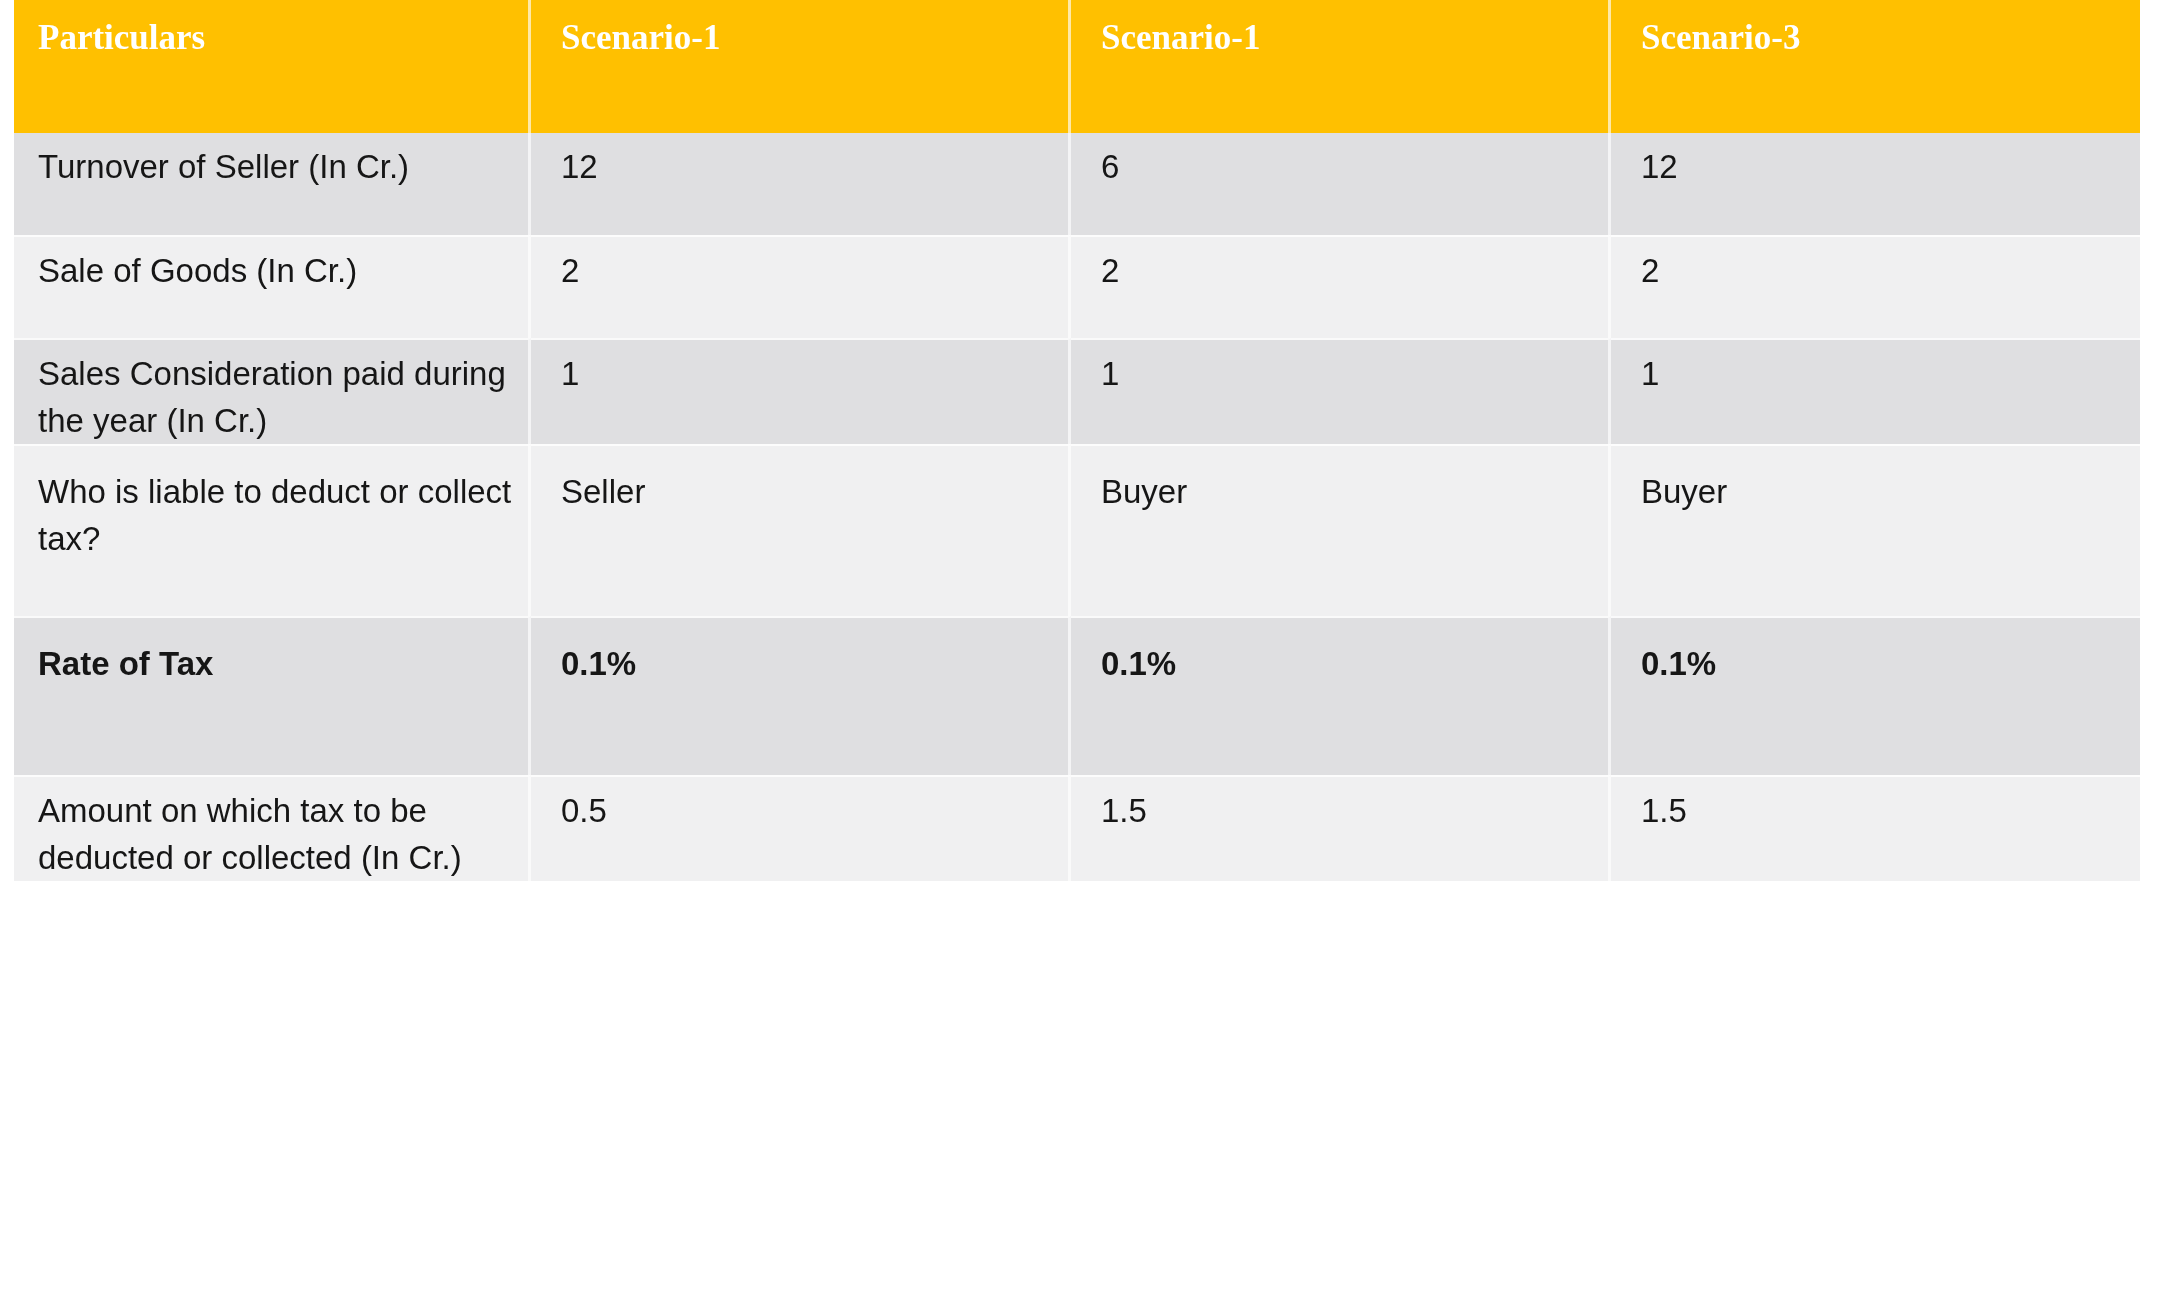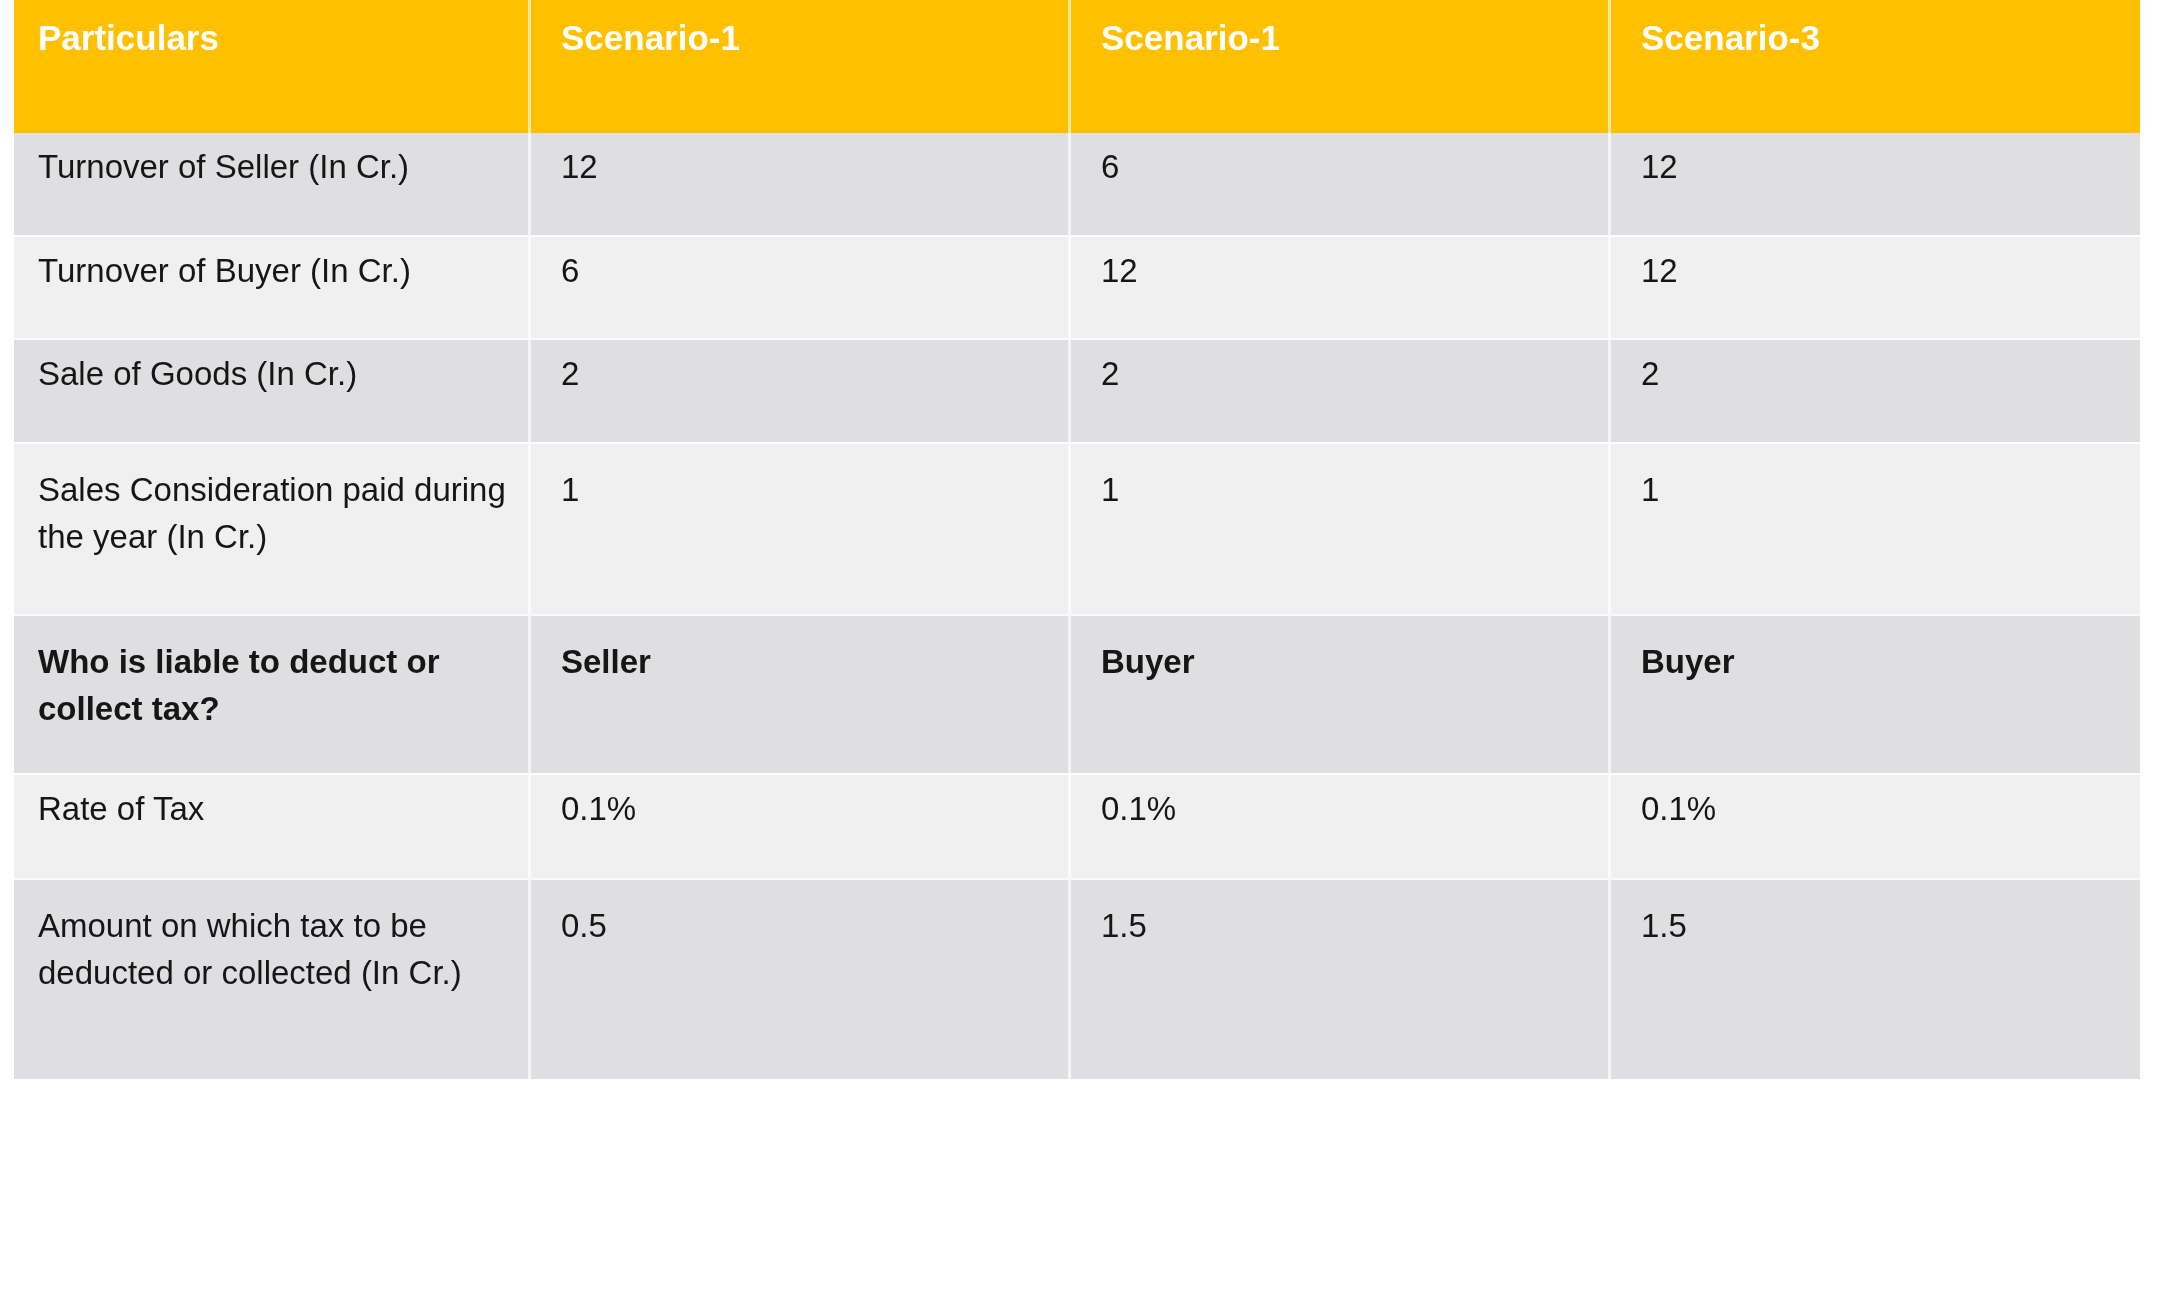--- a/index.html
+++ b/index.html
@@ -38,20 +38,21 @@
   th:last-child, td:last-child { border-right: none; }
 
   thead th {
     height: 133px;
     background: var(--header-bg, #FFC000);
     color: var(--header-text, #ffffff);
     font-size: 35px;
     font-weight: bold;
     line-height: 42px;
     padding: 17px 8px 0 30px;
+    font-family: Liberation Serif, serif;
   }
   thead th:first-child { padding-left: 24px; }
 
   tbody td {
     font-size: 33px;
     line-height: 47px;
     color: var(--body-text, #161616);
     padding: 10px 6px 0 30px;
   }
   tbody td:first-child { padding-left: 24px; }
@@ -98,26 +99,20 @@
         </tr>
     </thead>
     <tbody>
         <tr>
           <td>Turnover of Seller (In Cr.)</td>
           <td>12</td>
           <td>6</td>
           <td>12</td>
         </tr>
         <tr>
-          <td>Turnover of Buyer (In Cr.)</td>
-          <td>6</td>
-          <td>12</td>
-          <td>12</td>
-        </tr>
-        <tr>
           <td>Sale of Goods (In Cr.)</td>
           <td>2</td>
           <td>2</td>
           <td>2</td>
         </tr>
         <tr>
           <td>Sales Consideration paid during the year (In Cr.)</td>
           <td>1</td>
           <td>1</td>
           <td>1</td>

